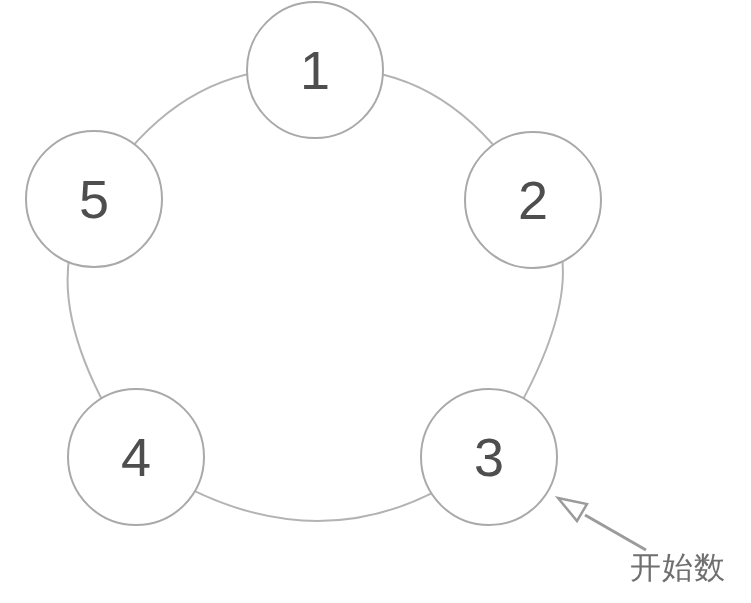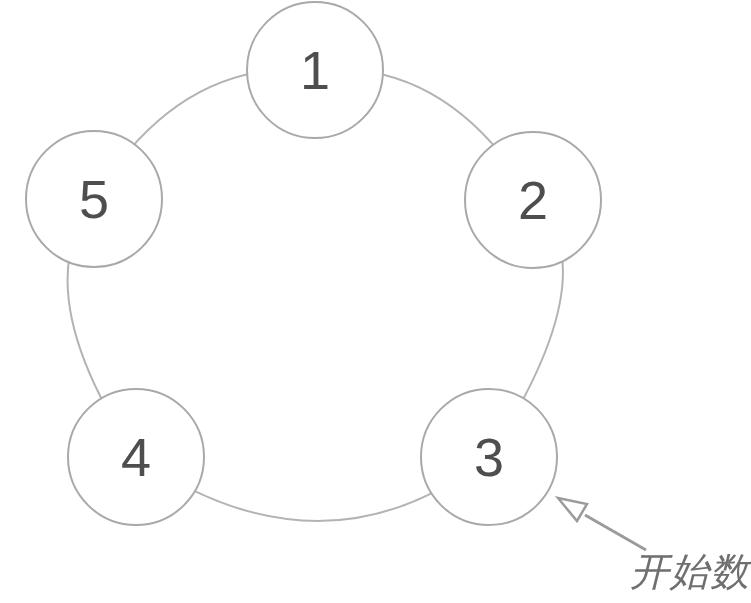--- a/index.html
+++ b/index.html
@@ -42,26 +42,25 @@
   }
   .node-1 { left: 246px; top: 1px; }
   .node-2 { left: 464px; top: 131px; }
   .node-3 { left: 420px; top: 388px; }
   .node-4 { left: 67px;  top: 388px; }
   .node-5 { left: 25px;  top: 130px; }
   .annotation {
     position: absolute;
     left: 630px;
     top: 551px;
-    font-size: 39px;
+    font-size: 31px;
     color: #6f6f6f;
     letter-spacing: 1px;
     white-space: nowrap;
     line-height: 1.1;
-    font-style: italic;
   }
 </style>
 </head>
 <body>
 
 <div class="diagram">
 
   <svg class="arc-layer" width="751" height="603" viewBox="0 0 751 603">
 
     <path d="M 94 199 Q 180 58 315 70" fill="none" stroke="#b3b3b3" stroke-width="2"></path>

